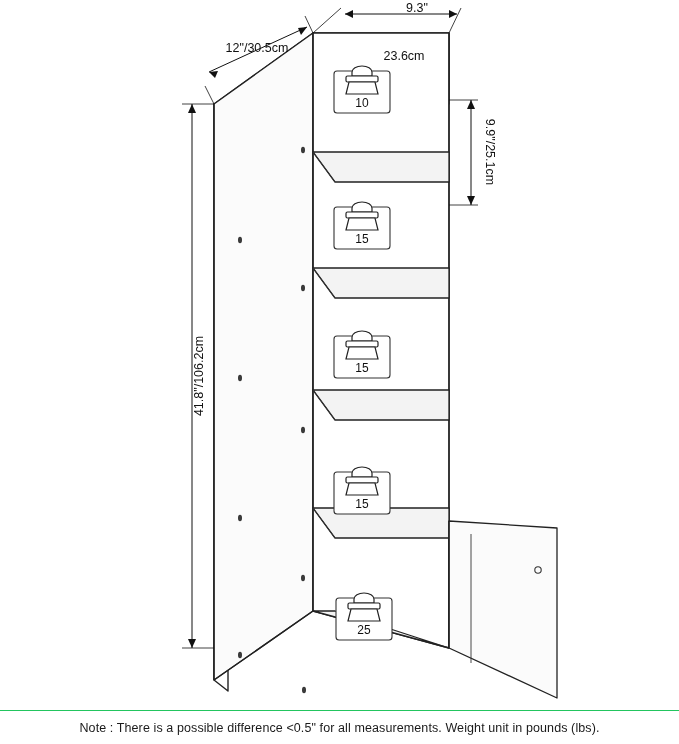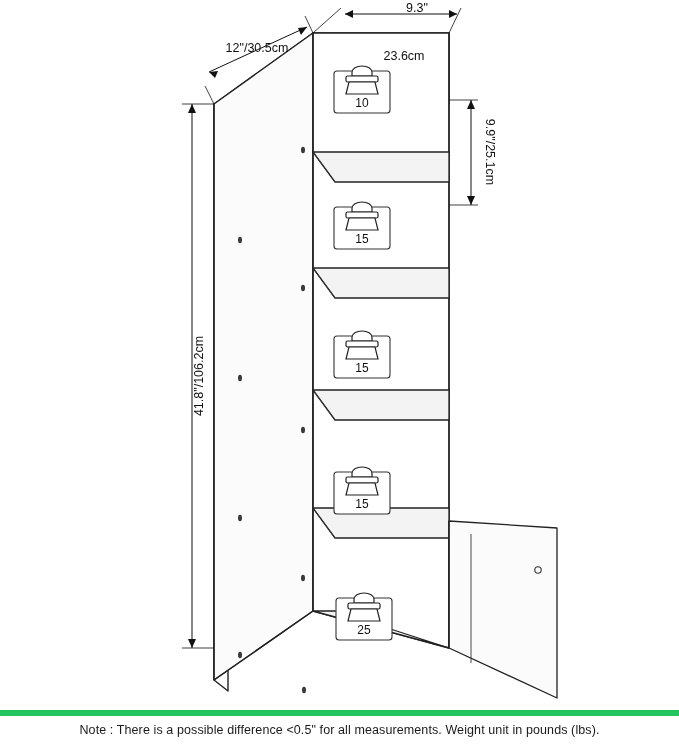--- a/index.html
+++ b/index.html
@@ -28,21 +28,21 @@
   }
   .note-bar {
     position: absolute;
     left: 0;
     bottom: 0;
     width: 679px;
     height: 34px;
     display: flex;
     align-items: center;
     justify-content: center;
-    border-top: 6px solid #22c55e;
+    border-top: 1px solid #22c55e;
     background: #ffffff;
     box-sizing: border-box;
   }
   .note-text {
     font-size: 12.5px;
     color: #1a1a1a;
     letter-spacing: 0.1px;
     white-space: nowrap;
   }
   text {

